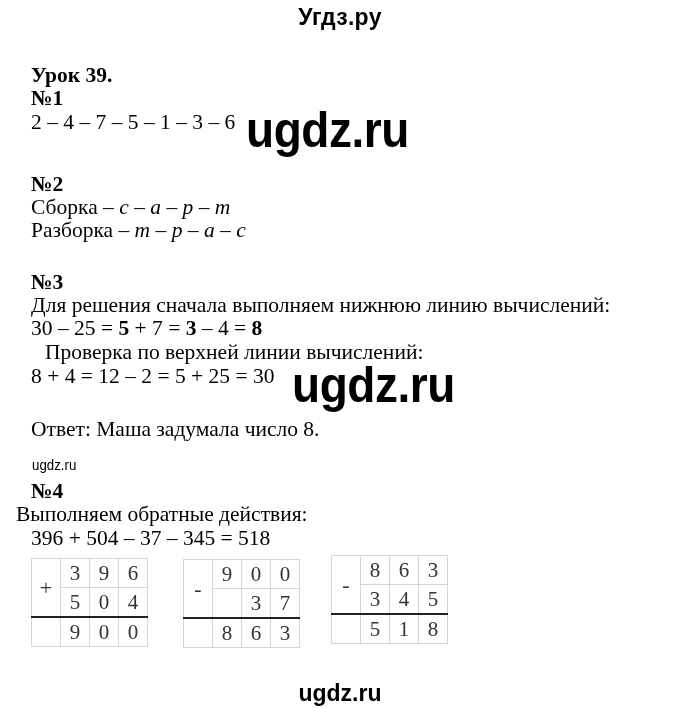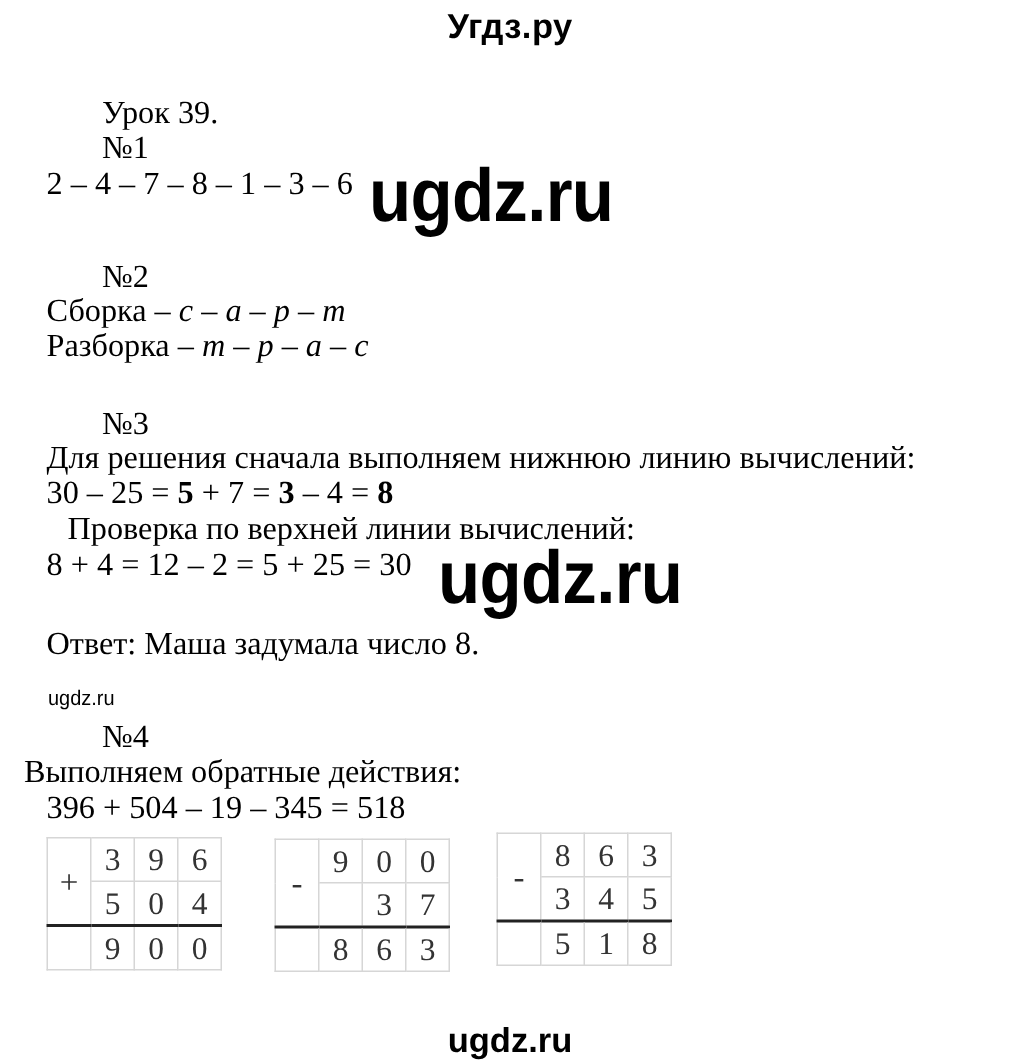--- a/index.html
+++ b/index.html
@@ -1,39 +1,39 @@
 <!DOCTYPE html>
 <html><head>
 <meta charset="utf-8">
 <style>
   html, body { margin:0; padding:0; background:#ffffff; }
   body { width:680px; height:709px; position:relative; overflow:hidden; color:#000; }
   .serif { font-family: "Liberation Serif", "DejaVu Serif", serif; font-size:21.5px; line-height:23px; }
   .abs { position:absolute; white-space:nowrap; }
-  .bold { font-weight:normal;margin-left:37px; }
+  .bold { font-weight:bold; }
   .it { font-style:italic; }
   .sans { font-family: "Liberation Sans", "DejaVu Sans", sans-serif; }
   .site-title { font-size:23px; font-weight:bold; left:0; width:680px; text-align:center; top:4px; letter-spacing:0.3px; }
   .wm-big { font-family:"Liberation Sans","DejaVu Sans",sans-serif; font-weight:bold; font-size:50px; line-height:50px; letter-spacing:-0.5px; transform:scaleX(0.92); transform-origin:left top; }
   .wm-small { font-family:"Liberation Sans","DejaVu Sans",sans-serif; font-size:14px; line-height:14px; transform:scaleX(0.95); transform-origin:left top; }
   .wm-bottom { font-family:"Liberation Sans","DejaVu Sans",sans-serif; font-weight:bold; font-size:23px; line-height:24px; left:0; width:680px; text-align:center; }
   table.calc { position:absolute; border-collapse:collapse; font-family:"Liberation Serif","DejaVu Serif",serif; font-size:21px; color:#333; }
   table.calc td { border:1px solid #d6d6d6; width:28px; height:28px; padding:0; text-align:center; vertical-align:middle; }
   table.calc tr.result td { border-top:2px solid #222; }
   table.calc td.op { font-size:22px; }
 </style>
 </head>
 <body>
 
 <div class="abs sans site-title">Угдз.ру</div>
 
 <div class="abs serif bold" style="left:31px; top:64px;">Урок 39.</div>
 
 <div class="abs serif bold" style="left:31px; top:87px;">№1</div>
-<div class="abs serif" style="left:31px; top:111px;">2 – 4 – 7 – 8 – 1 – 3 – 6</div>
+<div class="abs serif" style="left:31px; top:111px;">2 – 4 – 7 – 5 – 1 – 3 – 6</div>
 <div class="abs wm-big" style="left:246px; top:105px;">ugdz.ru</div>
 
 <div class="abs serif bold" style="left:31px; top:173px;">№2</div>
 <div class="abs serif" style="left:31px; top:196px;">
   <span>Сборка – </span><span class="it">с – а – р – т</span>
 </div>
 <div class="abs serif" style="left:31px; top:219px;">
   <span>Разборка – </span><span class="it">т – р – а – с</span>
 </div>
 
@@ -44,21 +44,21 @@
 </div>
 <div class="abs serif" style="left:45px; top:341px;">Проверка по верхней линии вычислений:</div>
 <div class="abs serif" style="left:31px; top:365px;">8 + 4 = 12 – 2 = 5 + 25 = 30</div>
 <div class="abs wm-big" style="left:292px; top:360px;">ugdz.ru</div>
 <div class="abs serif" style="left:31px; top:418px;">Ответ: Маша задумала число 8.</div>
 
 <div class="abs wm-small" style="left:32px; top:458px;">ugdz.ru</div>
 
 <div class="abs serif bold" style="left:31px; top:480px;">№4</div>
 <div class="abs serif" style="left:16px; top:503px;">Выполняем обратные действия:</div>
-<div class="abs serif" style="left:31px; top:527px;">396 + 504 – 19 – 345 = 518</div>
+<div class="abs serif" style="left:31px; top:527px;">396 + 504 – 37 – 345 = 518</div>
 
 <table class="calc" style="left:31px; top:558px;">
   <tbody>
       <tr>
     <td rowspan="2" class="op">+</td>
     <td>3</td>
     <td>9</td>
     <td>6</td>
   </tr>
   <tr>

